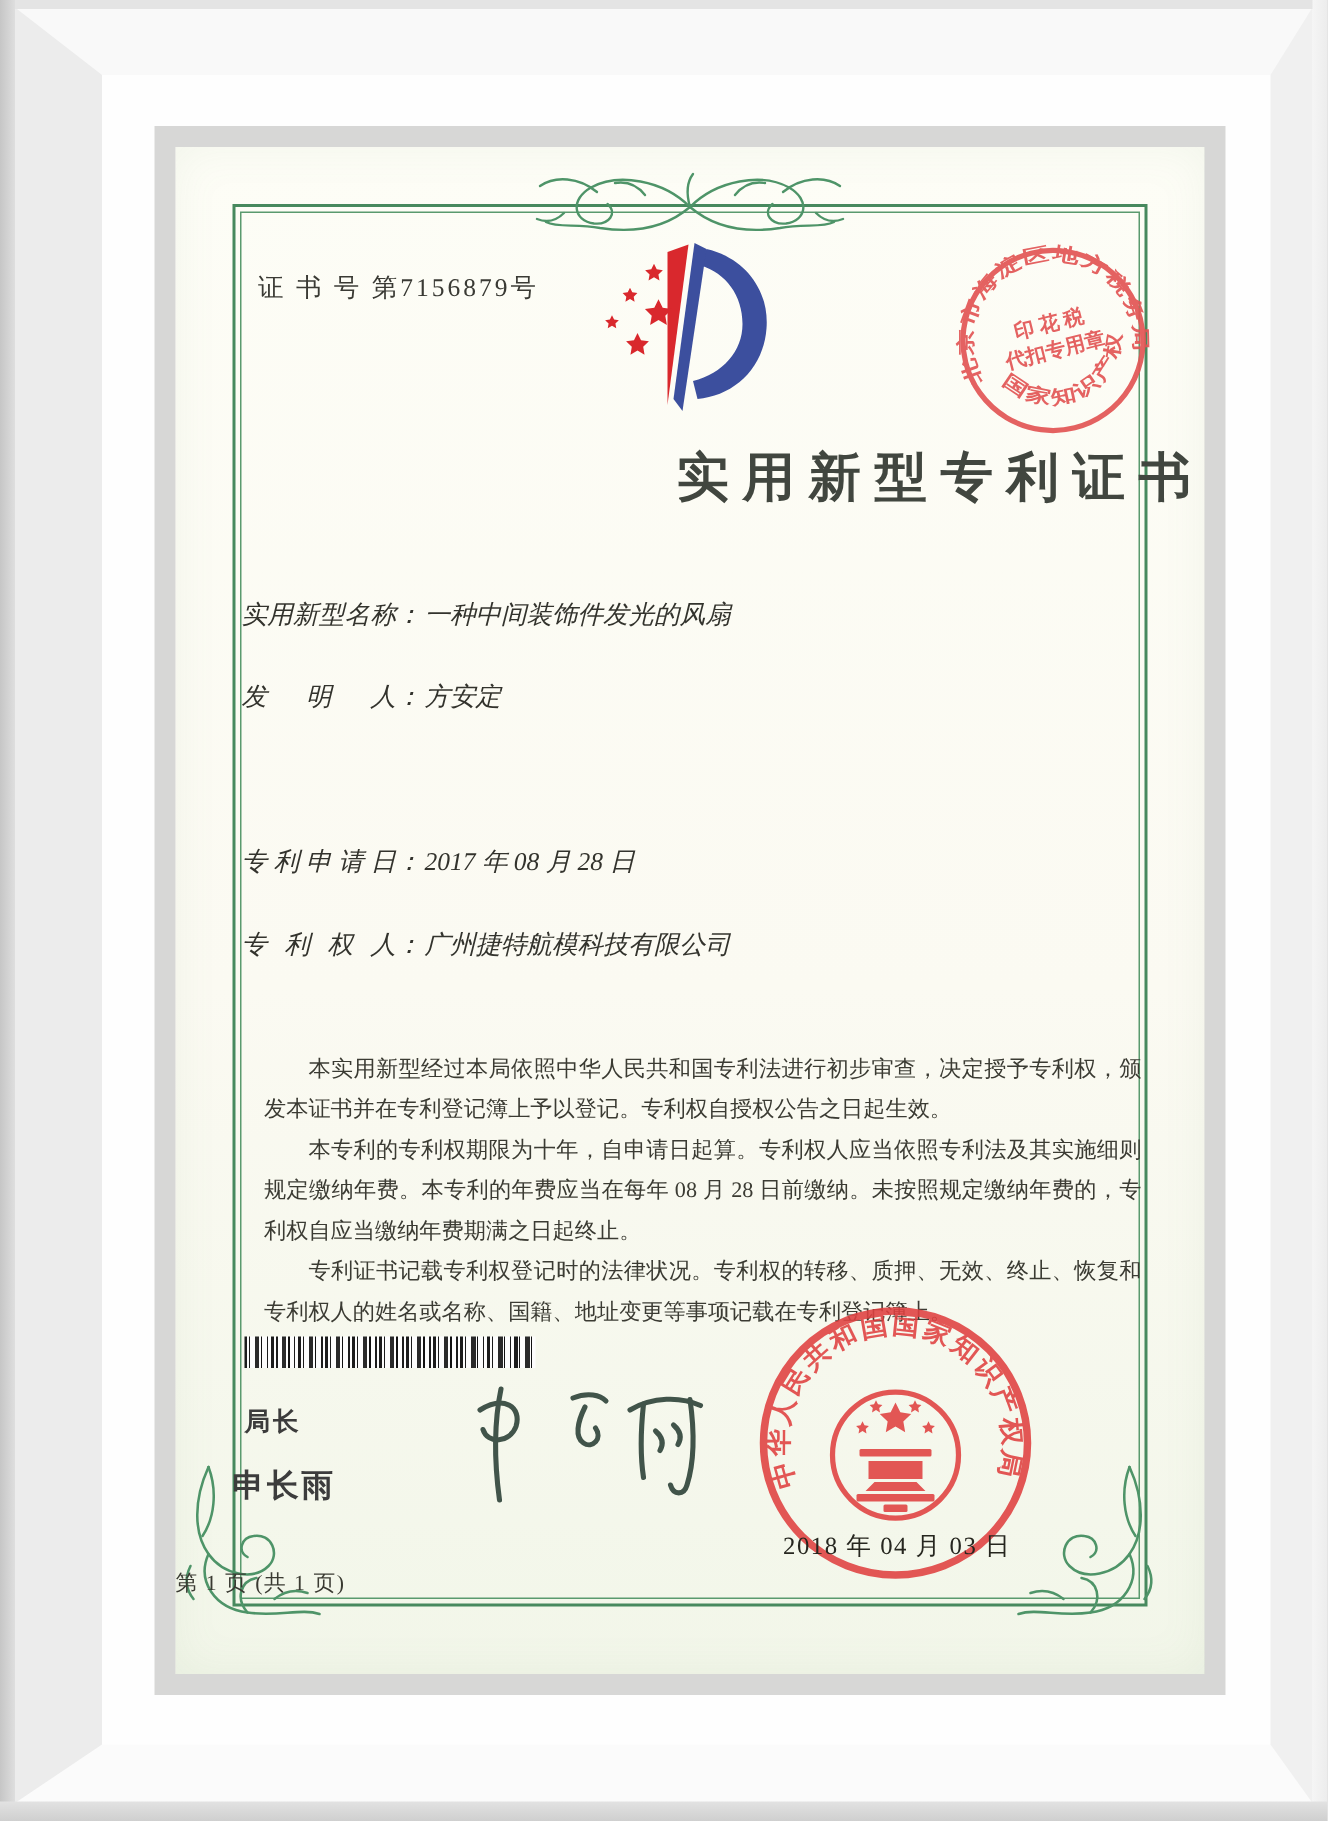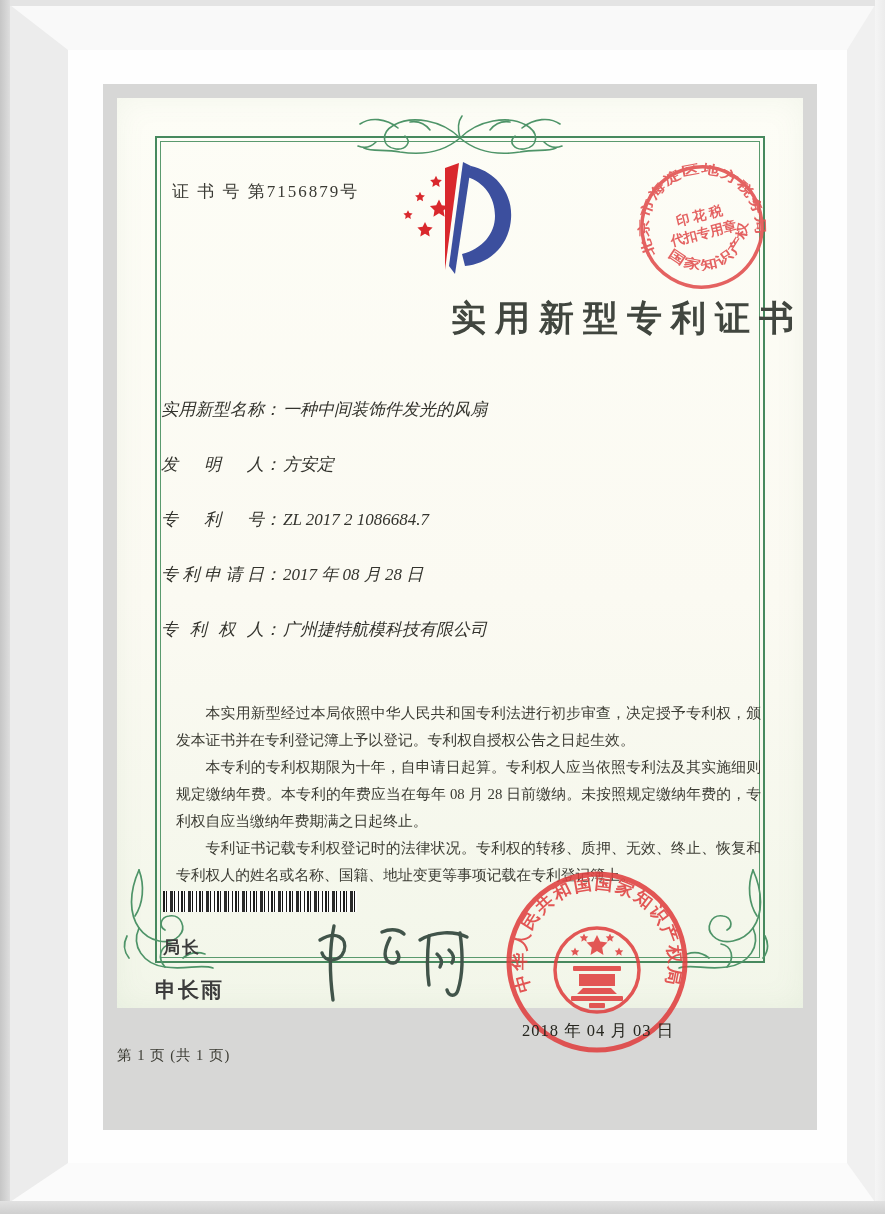--- a/index.html
+++ b/index.html
@@ -17,21 +17,21 @@
     position:absolute;left:10px;top:5px;right:10px;bottom:12px;
     box-sizing:border-box;
     border-style:solid;
     border-width:45px 28px 39px 58px;
     border-color:#f9f9f9 #f0f0f0 #fbfbfb #ececec;
     background:#fefefe;
   }
   .shadow-band{position:absolute;left:103px;top:84px;width:714px;height:1046px;background:#d7d7d6;}
   
   .paper{
-    position:absolute;left:117px;top:98px;width:686px;height:910px;
+    position:absolute;left:117px;top:98px;width:686px;height:1018px;
     background:linear-gradient(180deg,#fdfdf6 0%,#fbfaf2 55%,#f2f6e9 100%);
     box-shadow:inset 0 0 30px rgba(120,150,110,0.08);
   }
   .green-border{position:absolute;left:38px;top:38px;right:38px;bottom:45px;border:2px solid #47895e;}
   .green-border-inner{position:absolute;inset:3px;border:1px solid #5a9a6e;}
   .ornament{position:absolute;pointer-events:none;}
   .ornament svg{display:block;}
   
   .cert-no{position:absolute;left:55px;top:82px;font-size:17px;color:#3a3a34;letter-spacing:2px;}
   .logo{position:absolute;left:262px;top:58px;width:150px;height:140px;}
@@ -146,23 +146,20 @@
       </svg>
     </div>
 
     <div class="title">实用新型专利证书</div>
 
     <div class="field f0">
       <span class="lbl">实用新型名称</span><span>：</span><span class="val">一种中间装饰件发光的风扇</span>
     </div>
     <div class="field f1">
       <span class="lbl">发明人</span><span>：</span><span class="val">方安定</span>
-    </div>
-    <div class="field f2">
-      <span class="lbl">专利号</span><span>：</span><span class="val">ZL 2017 2 1086684.7</span>
     </div>
     <div class="field f3">
       <span class="lbl">专利申请日</span><span>：</span><span class="val">2017 年 08 月 28 日</span>
     </div>
     <div class="field f4">
       <span class="lbl">专利权人</span><span>：</span><span class="val">广州捷特航模科技有限公司</span>
     </div>
 
     <div class="body-text">
       <p>本实用新型经过本局依照中华人民共和国专利法进行初步审查，决定授予专利权，颁发本证书并在专利登记簿上予以登记。专利权自授权公告之日起生效。</p>

